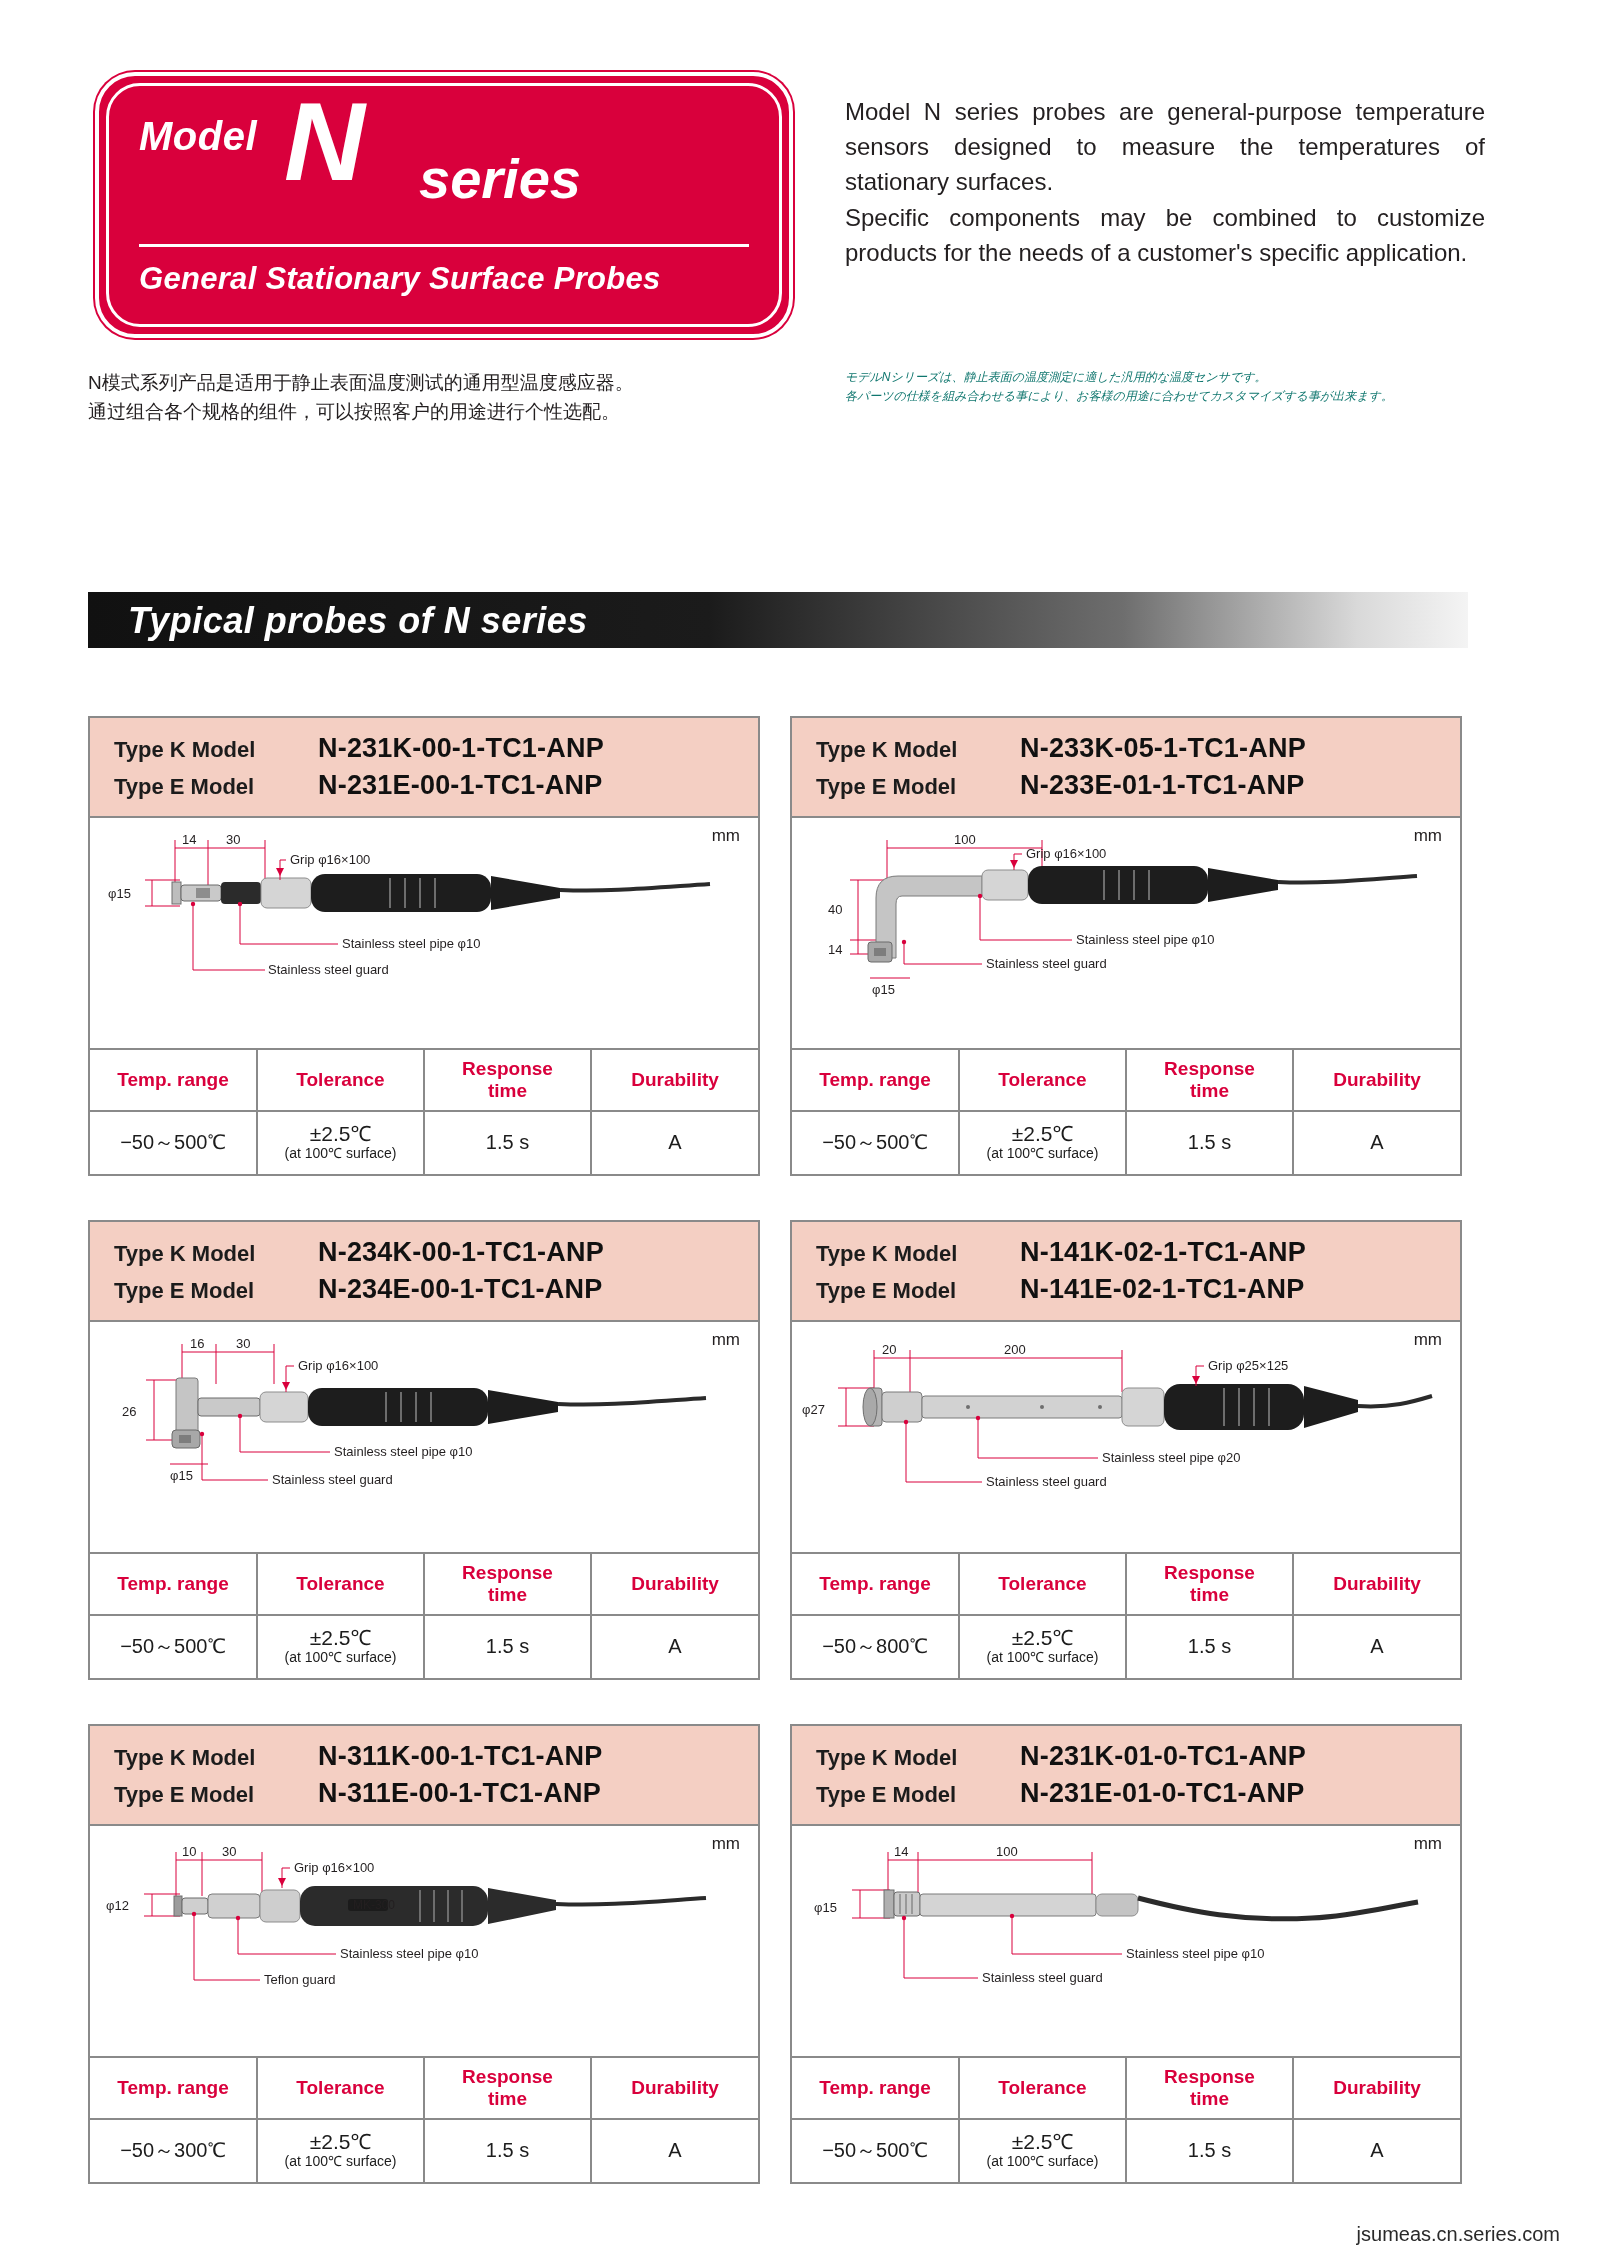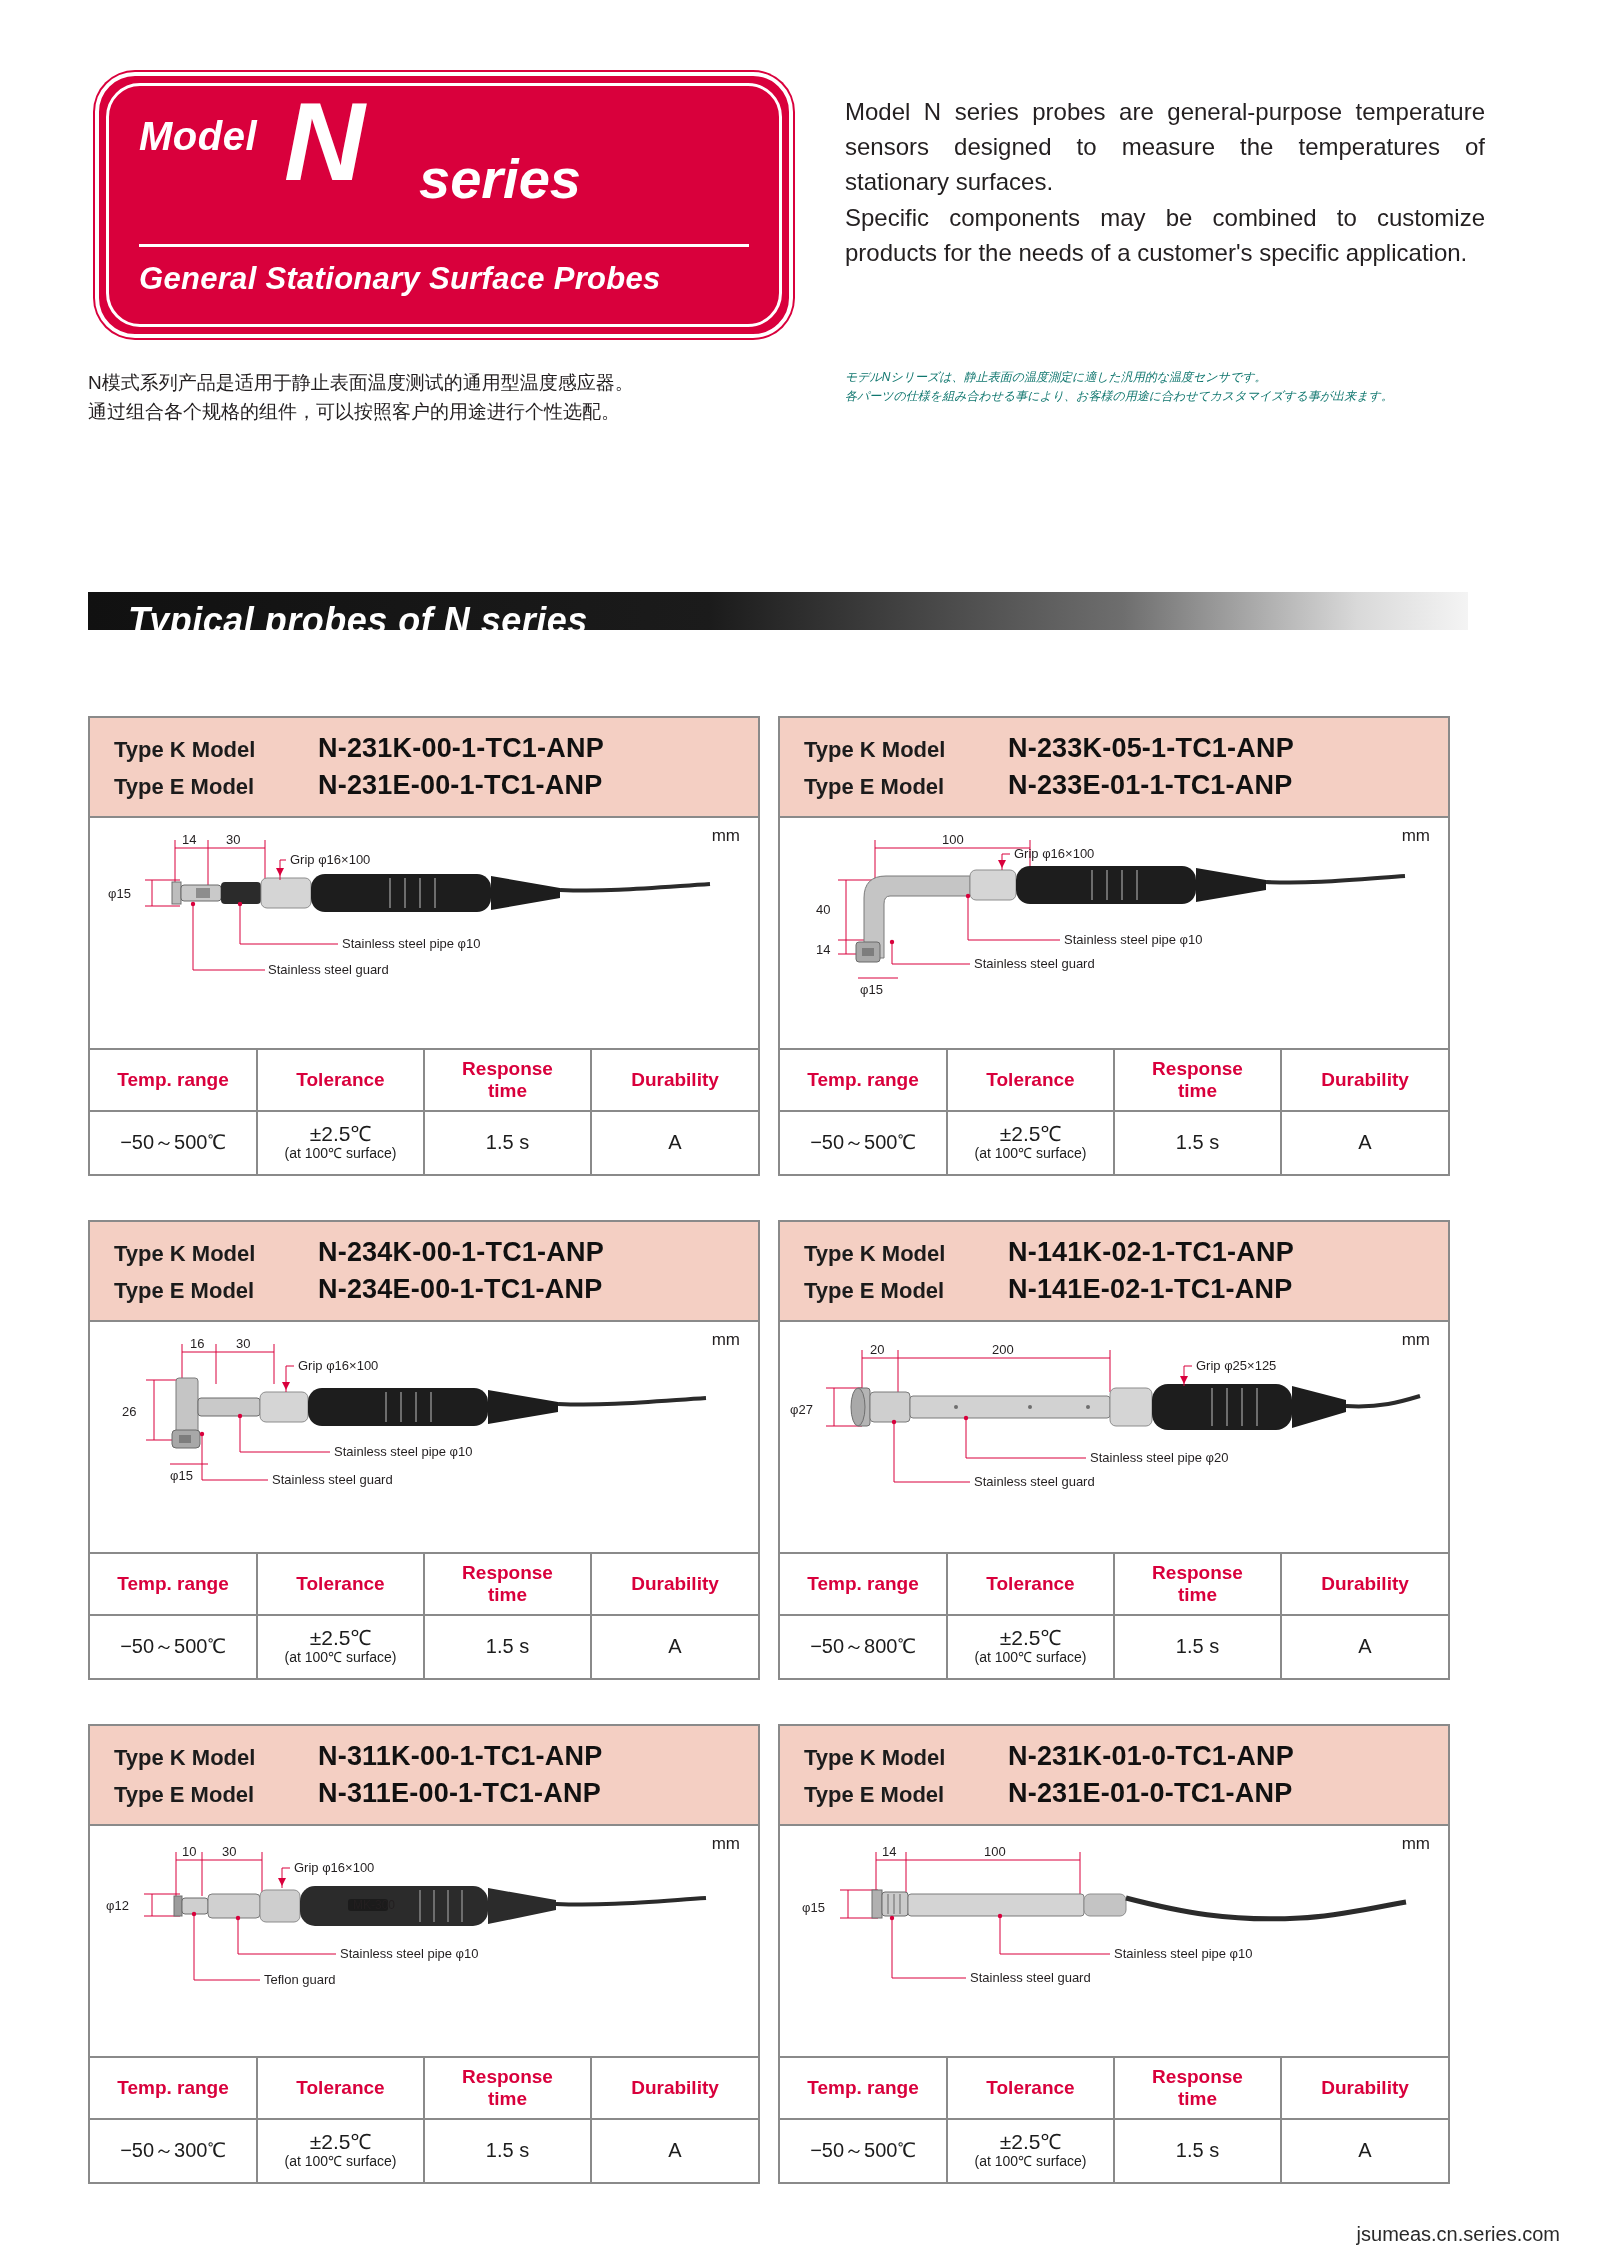--- a/index.html
+++ b/index.html
@@ -118,21 +118,21 @@
     font-style:italic;
   }
   .jp-desc p{margin:0;}
 
   
   .section-bar{
     position:absolute;
     left:88px;
     top:592px;
     width:1380px;
-    height:38px;
+    height:56px;
     background:linear-gradient(to right,#111111 0%,#1b1b1b 45%,#6e6e6e 75%,#d9d9d9 92%,#f4f4f4 100%);
   }
   .section-bar .label{
     position:absolute;
     left:40px;
     top:8px;
     color:#ffffff;
     font-size:36px;
     font-style:italic;
     font-weight:bold;
@@ -141,21 +141,21 @@
 
   
   .grid{
     position:absolute;
     left:88px;
     top:716px;
     width:1400px;
   }
   .row{
     display:flex;
-    gap:18px;
+    gap:30px;
     margin-bottom:44px;
   }
   .card{
     width:672px;
     border:2px solid #8a8a8a;
     background:#ffffff;
     box-sizing:border-box;
   }
   .card-head{
     background:#f4cfc3;

